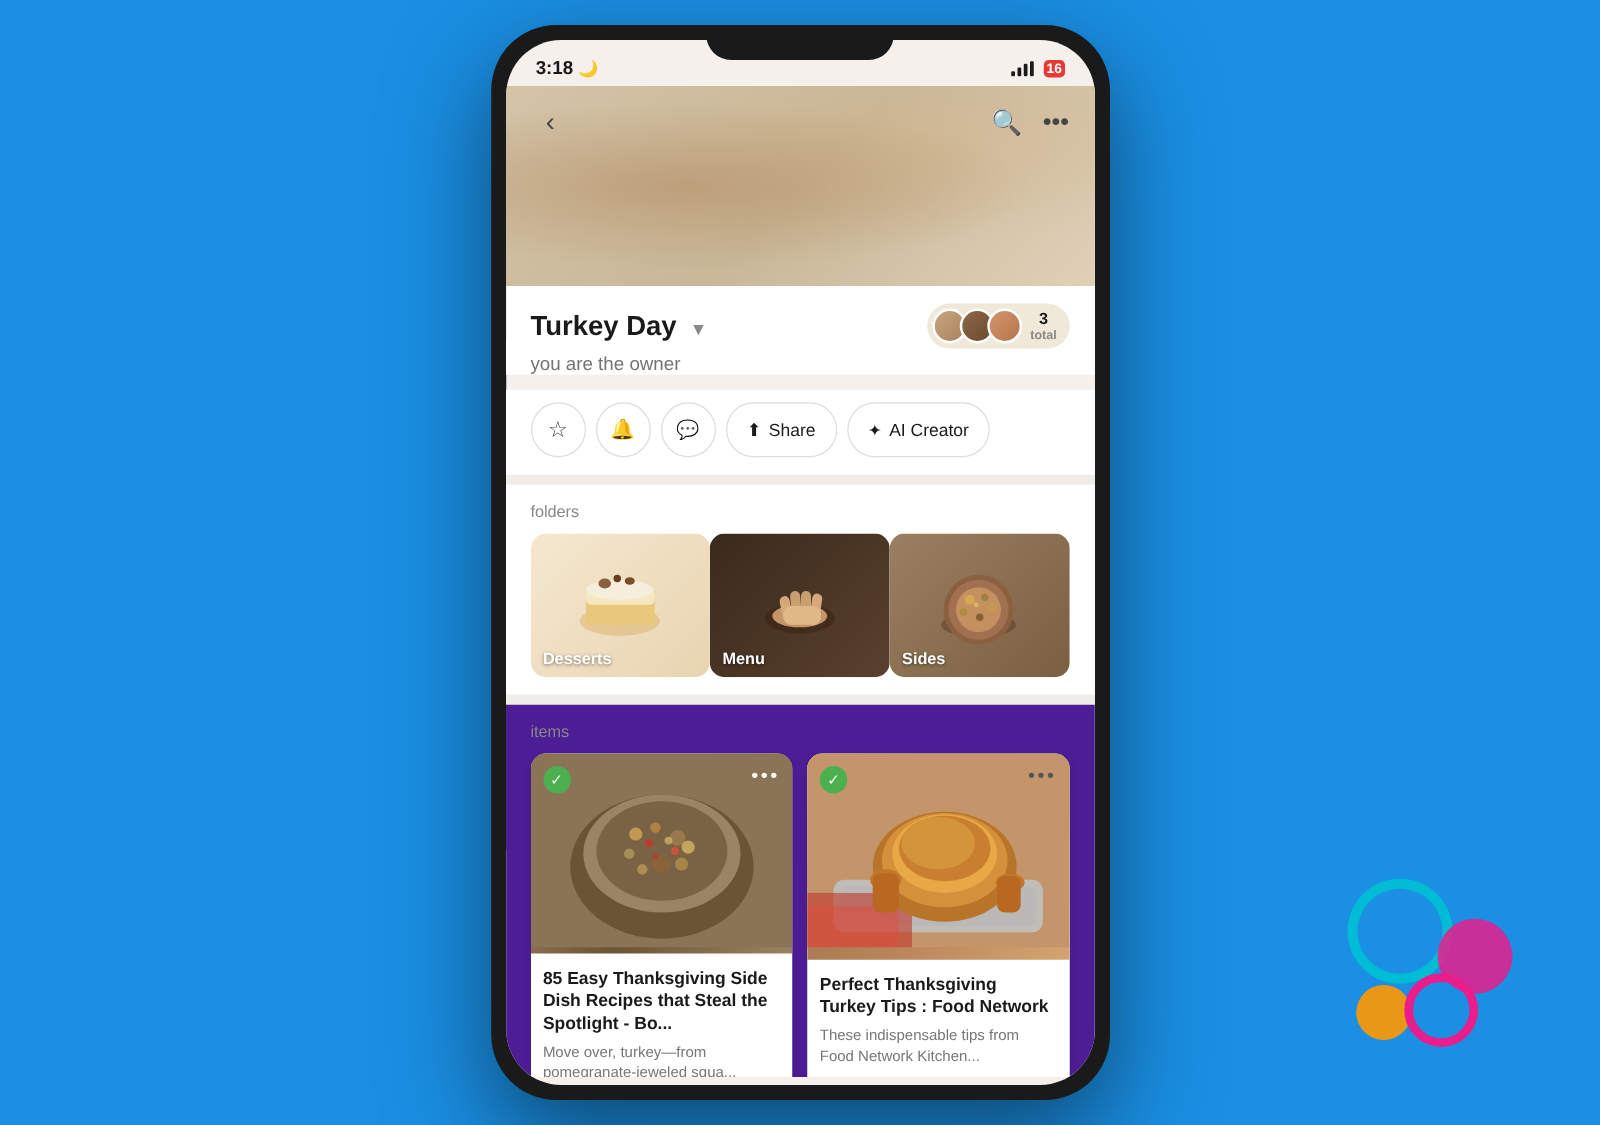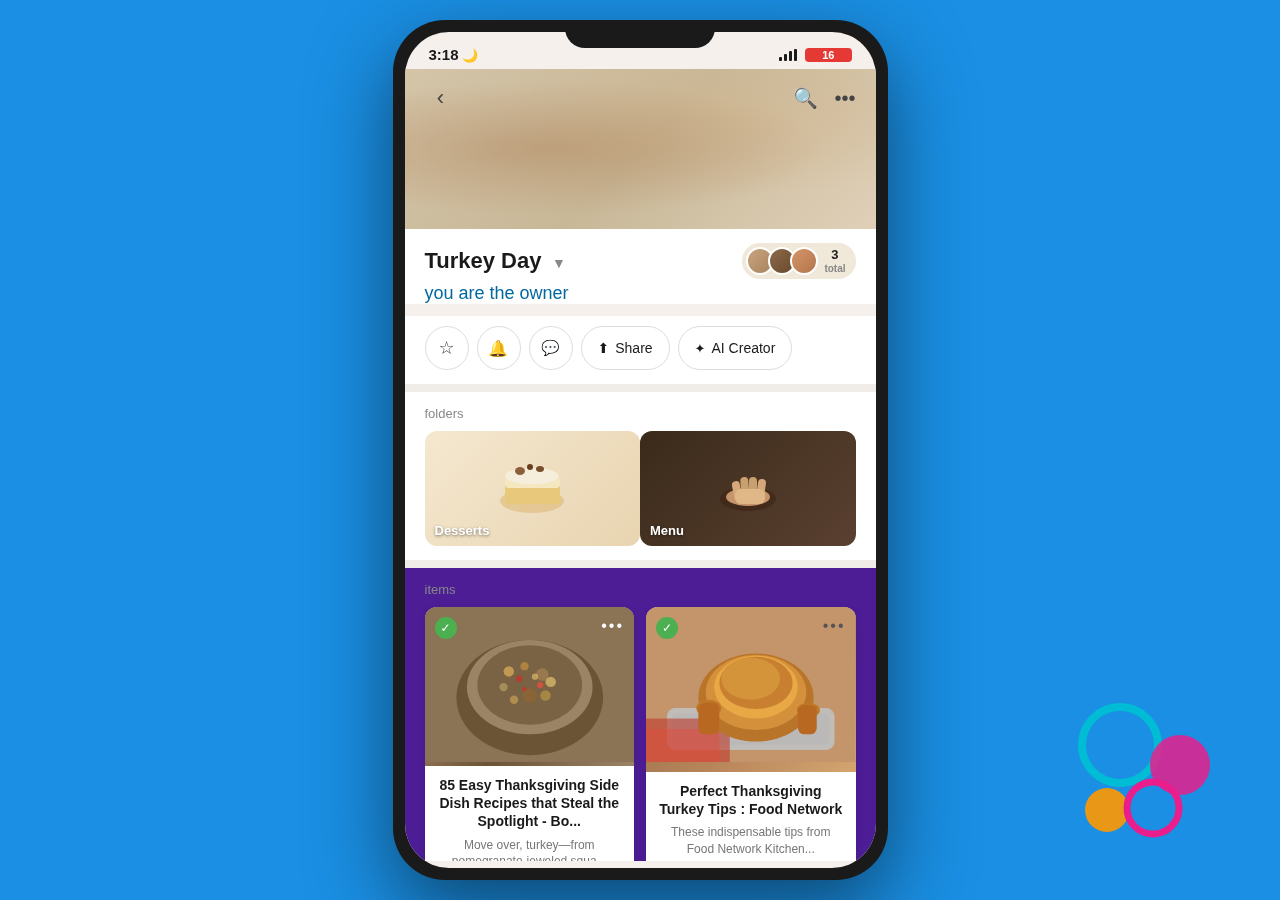--- a/index.html
+++ b/index.html
@@ -81,21 +81,21 @@
       background: #1a1a1a;
       width: 3px;
       border-radius: 1px;
     }
 
     .battery-badge {
       background: #e53935;
       color: white;
       font-size: 11px;
       font-weight: 700;
-      padding: 1px 17px;
+      padding: 1px 2px;
       border-radius: 4px;
       margin-left: 4px;
     }
 
     
     .hero-header {
       position: relative;
       height: 160px;
       background: linear-gradient(135deg, #d4c5b0 0%, #c4b49a 50%, #e8d5b8 100%);
       overflow: hidden;
@@ -152,22 +152,22 @@
       color: #1a1a1a;
     }
 
     .title-dropdown {
       font-size: 14px;
       color: #888;
       margin-left: 6px;
     }
 
     .collection-subtitle {
-      font-size: 18px;
-      color: #0369a1;
+      font-size: 15px;
+      color: #737373;
       margin-bottom: 12px;
     }
 
     .avatar-group {
       display: flex;
       align-items: center;
       background: #f0e8d8;
       border-radius: 20px;
       padding: 4px 10px 4px 4px;
       gap: -6px;
@@ -337,21 +337,20 @@
       right: 10px;
       color: #666;
       font-size: 16px;
       cursor: pointer;
       z-index: 5;
       letter-spacing: 2px;
     }
 
     .item-content {
       padding: 10px;
-      text-align: center;
     }
 
     .item-title {
       font-size: 14px;
       font-weight: 700;
       color: #1a1a1a;
       line-height: 1.3;
       margin-bottom: 6px;
     }
 
@@ -547,20 +546,39 @@
                 <rect x="20" y="22" width="8" height="20" rx="4" fill="#d4a87a" transform="rotate(-10 24 32)"></rect>
                 <rect x="28" y="18" width="8" height="24" rx="4" fill="#c8a070" transform="rotate(-5 32 30)"></rect>
                 <rect x="36" y="18" width="8" height="24" rx="4" fill="#c8a070" transform="rotate(0 40 30)"></rect>
                 <rect x="44" y="20" width="8" height="22" rx="4" fill="#d4a87a" transform="rotate(8 48 31)"></rect>
                 <rect x="22" y="30" width="30" height="15" rx="6" fill="#e0b888"></rect>
               </svg>
             </div>
             <div class="folder-label">Menu</div>
           </div>
 
+          <div class="folder-card">
+            <div class="sides-visual">
+
+              <svg width="75" height="70" viewBox="0 0 75 70">
+                <ellipse cx="37" cy="50" rx="30" ry="10" fill="#4a3020" opacity="0.4"></ellipse>
+                <circle cx="37" cy="38" r="28" fill="#8b6040"></circle>
+                <circle cx="37" cy="38" r="24" fill="#a07050"></circle>
+                <circle cx="37" cy="38" r="18" fill="#c49060"></circle>
+
+                <circle cx="30" cy="30" r="4" fill="#d4a855"></circle>
+                <circle cx="42" cy="28" r="3" fill="#a08040"></circle>
+                <circle cx="48" cy="36" r="4" fill="#c49850"></circle>
+                <circle cx="38" cy="44" r="3" fill="#8b6030"></circle>
+                <circle cx="25" cy="40" r="3" fill="#b08840"></circle>
+                <circle cx="35" cy="34" r="2" fill="#d4b860"></circle>
+              </svg>
+            </div>
+            <div class="folder-label">Sides</div>
+          </div>
 
         </div>
       </div>
 
       <div class="section-divider"></div>
 
       <div class="items-section">
         <div class="section-label">items</div>
         <div class="items-grid">
 

